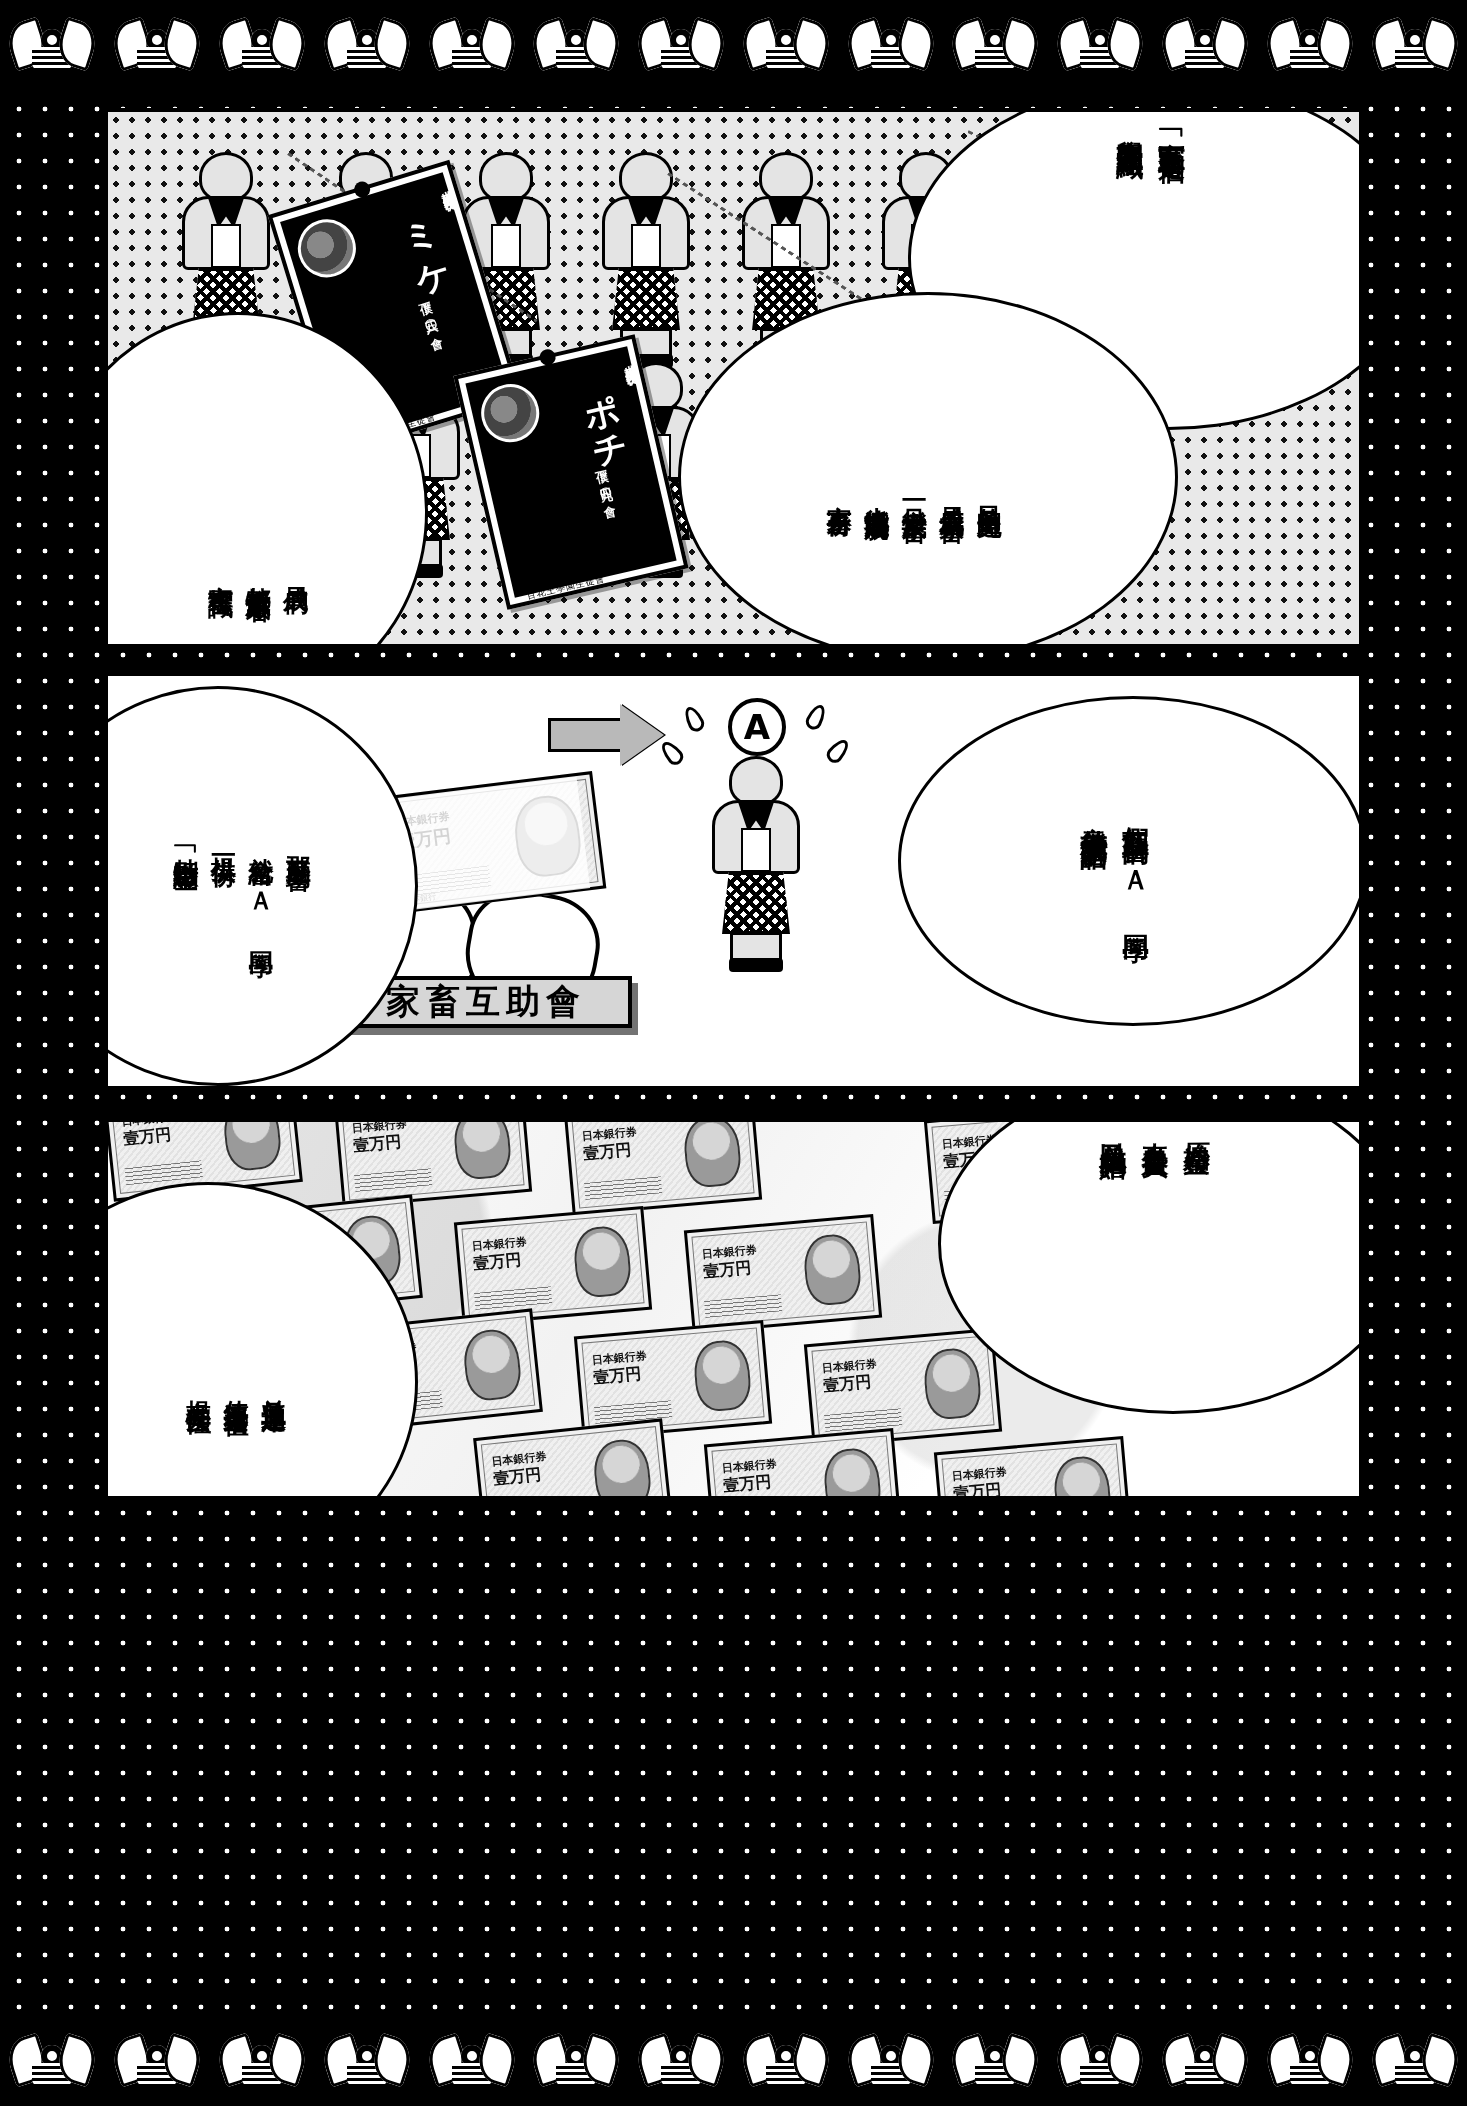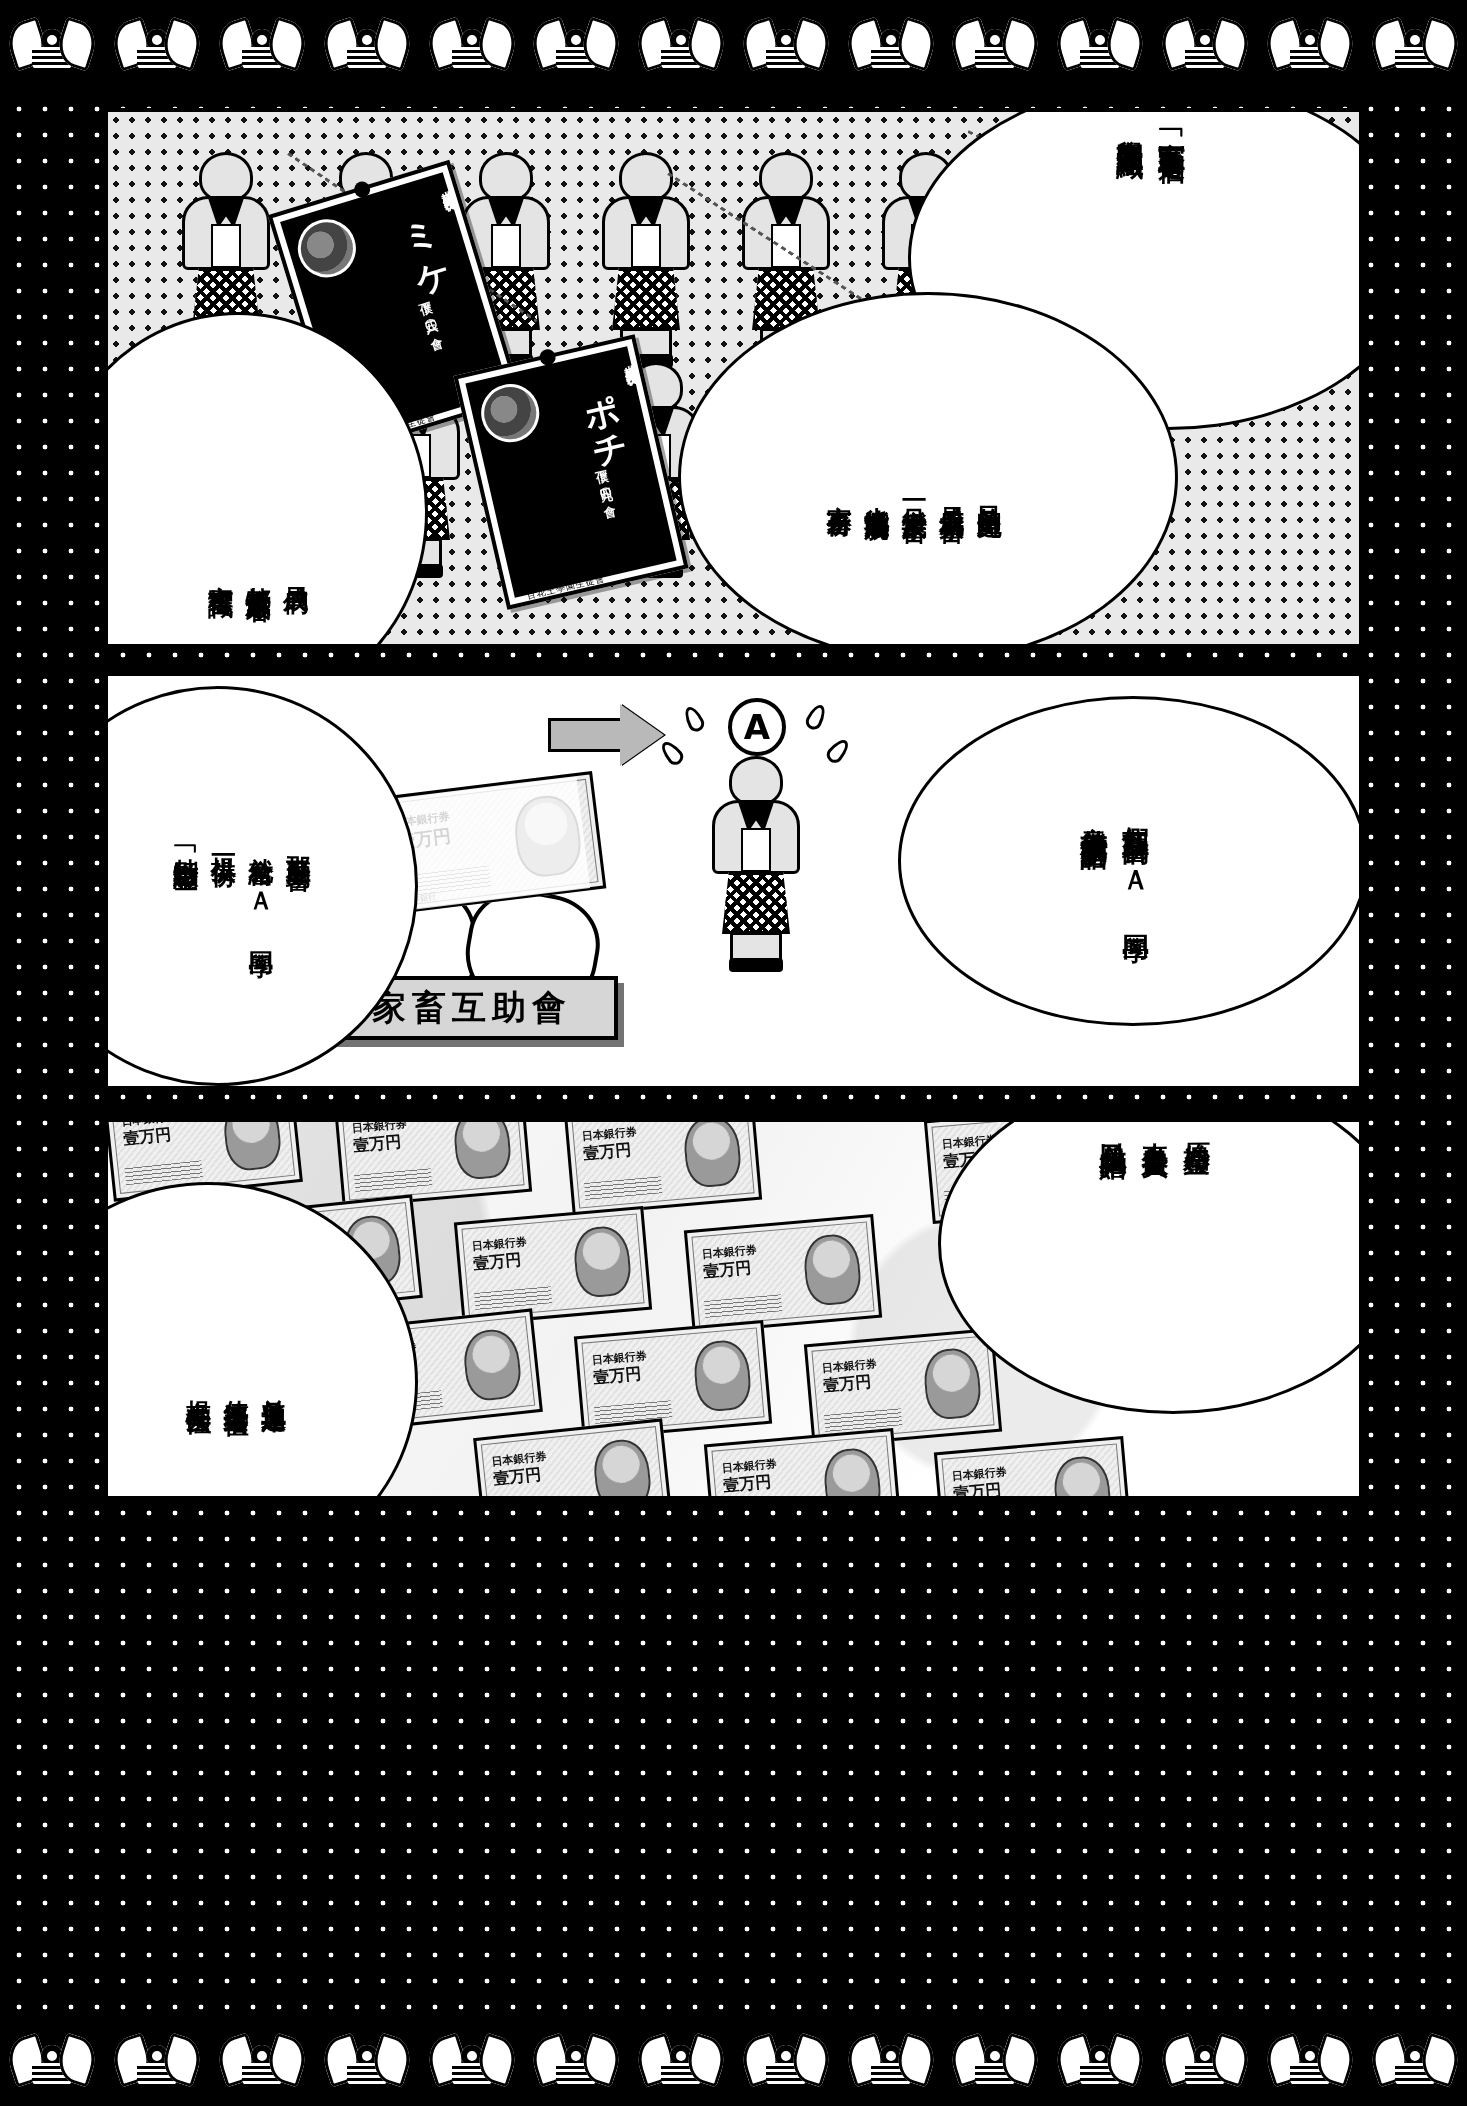--- a/index.html
+++ b/index.html
@@ -709,21 +709,21 @@
       <div class="denom">
         <div>日本銀行券</div>
         <div style="font-size:18px; font-weight:900;">壹万円</div>
       </div>
       <div class="portrait"></div>
       <div class="lines"></div>
       <div style="position:absolute; left:7%; bottom:4%; font-size:8px; color:#222;">日本銀行</div>
     </div>
     <div style="position:absolute; left:286px; top:112px; width:190px; height:112px; background:#fff; opacity:.82; transform:rotate(-7deg);"></div>
 
-    <div class="sign" style="left:218px; top:300px; width:292px; height:64px;">
+    <div class="sign" style="left:232px; top:300px; width:292px; height:52px;">
       <span>家畜互助會</span>
     </div>
 
     <div class="bubble" style="left:790px; top:20px; width:470px; height:330px; border-radius:50%;">
       <div style="display:flex; flex-direction:row-reverse; gap:10px; padding-right:36px;">
         <div class="vtext lg">假如互助會的 Ａ 同學</div>
         <div class="vtext lg">意外變成家畜的話…</div>
       </div>
     </div>
 

